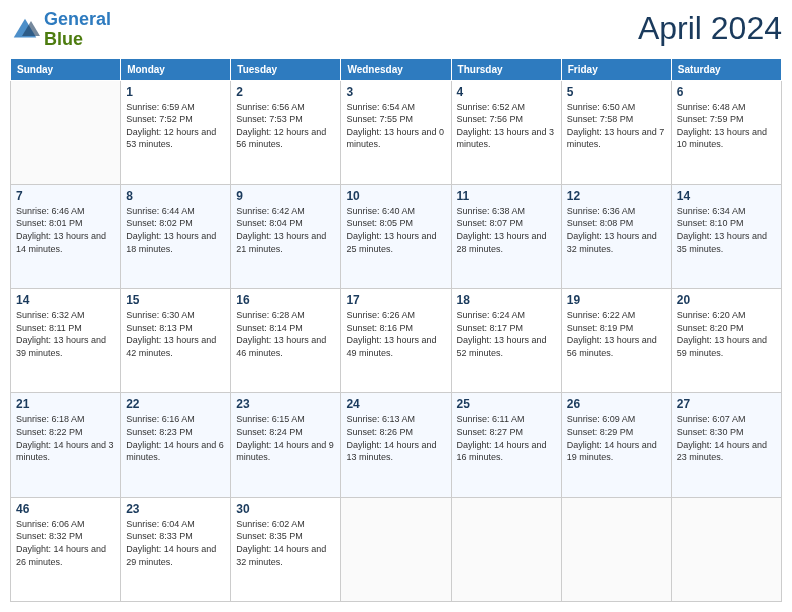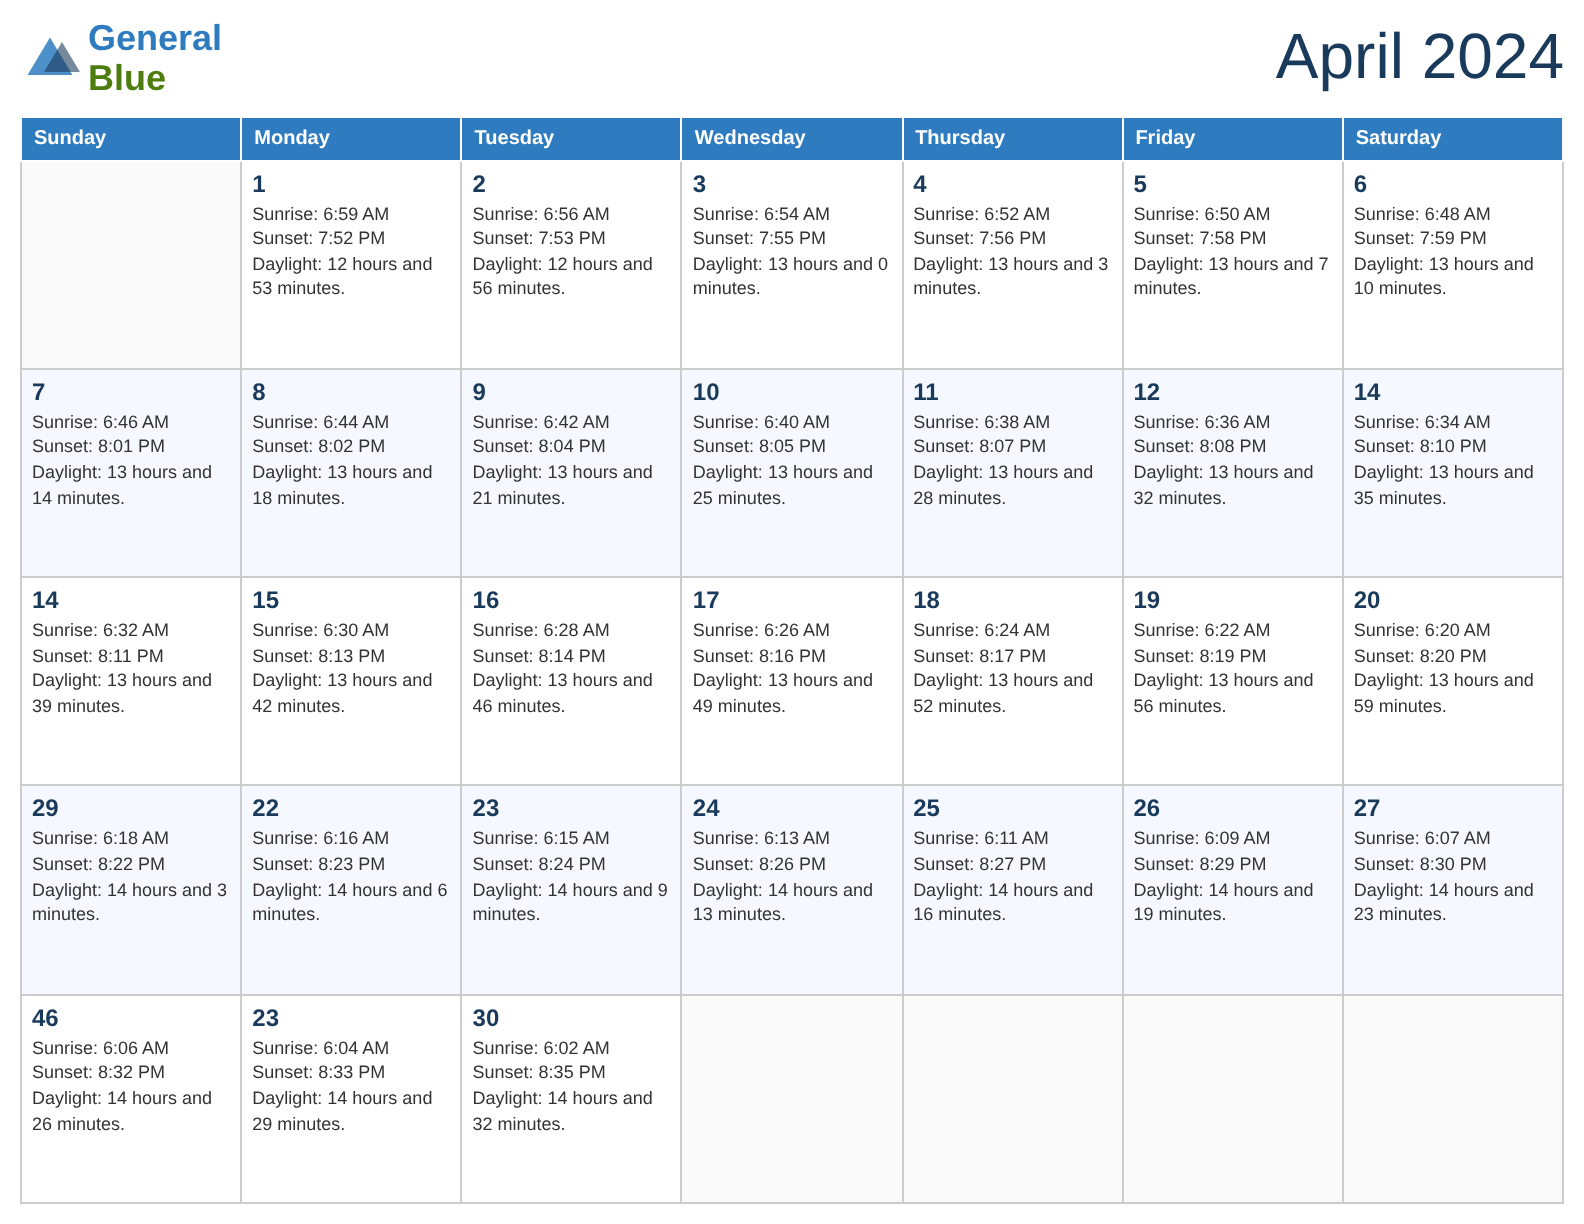--- a/index.html
+++ b/index.html
@@ -296,21 +296,21 @@
         <span class="day-number">20</span>
         <div class="day-info">
           Sunrise: 6:20 AM<br>
           Sunset: 8:20 PM<br>
           Daylight: 13 hours and 59 minutes.
         </div>
       </td>
         </tr>
         <tr>
           <td>
-        <span class="day-number">29</span>
+        <span class="day-number">21</span>
         <div class="day-info">
           Sunrise: 6:18 AM<br>
           Sunset: 8:22 PM<br>
           Daylight: 14 hours and 3 minutes.
         </div>
       </td>
           <td>
         <span class="day-number">22</span>
         <div class="day-info">
           Sunrise: 6:16 AM<br>

